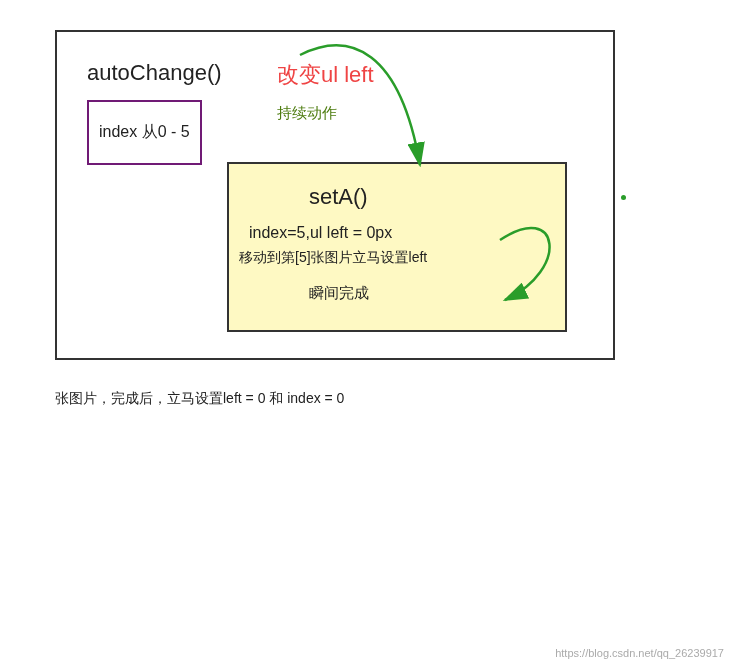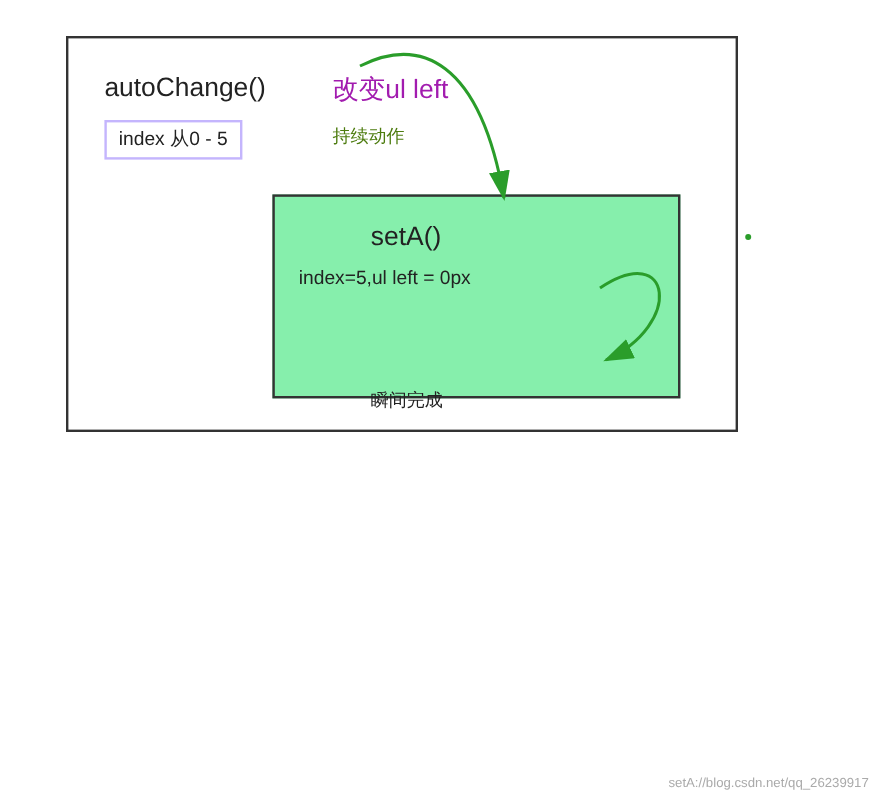--- a/index.html
+++ b/index.html
@@ -32,49 +32,49 @@
       font-size: 22px;
       font-weight: normal;
       color: #222;
     }
 
     .change-ul-label {
       position: absolute;
       top: 28px;
       left: 220px;
       font-size: 22px;
-      color: #a21caf;
+      color: #ef4444;
     }
 
     .index-box {
       position: absolute;
       top: 68px;
       left: 30px;
-      border: 2px solid #c4b5fd;
-      padding: 4px 10px;
+      border: 2px solid #701a75;
+      padding: 20px 10px;
       font-size: 16px;
     }
 
     .continue-action {
       position: absolute;
       top: 72px;
       left: 220px;
       font-size: 15px;
       color: #4d7c0f;
     }
 
     
     .inner-box {
       position: absolute;
       top: 130px;
       left: 170px;
       width: 340px;
       height: 170px;
       border: 2px solid #333;
-      background: #86efac;
+      background: #fef9c3;
     }
 
     .set-a-label {
       position: absolute;
       top: 20px;
       left: 80px;
       font-size: 22px;
     }
 
     .index-eq-label {
@@ -90,21 +90,20 @@
       left: 10px;
       font-size: 14px;
       color: #222;
     }
 
     .instant-label {
       position: absolute;
       top: 120px;
       left: 80px;
       font-size: 15px;
-      margin-top: 40px;
     }
 
     
     .arrows-svg {
       position: absolute;
       top: 0;
       left: 0;
       width: 734px;
       height: 669px;
       pointer-events: none;
@@ -145,30 +144,32 @@
 
 <div class="main-box">
   <span class="auto-change-label">autoChange()</span>
   <span class="change-ul-label">改变ul left</span>
   <div class="index-box">index 从0 - 5</div>
   <span class="continue-action">持续动作</span>
 
   <div class="inner-box">
     <span class="set-a-label">setA()</span>
     <span class="index-eq-label">index=5,ul left = 0px</span>
+    <span class="move-to-label">移动到第[5]张图片立马设置left</span>
     <span class="instant-label">瞬间完成</span>
   </div>
 </div>
 
 <div class="bottom-text">
+  <div>张图片，完成后，立马设置left = 0 和 index = 0</div>
 </div>
 
 <div class="dot"></div>
 
-<div class="watermark">setA://blog.csdn.net/qq_26239917</div>
+<div class="watermark">https://blog.csdn.net/qq_26239917</div>
 
 <svg class="arrows-svg" xmlns="http://www.w3.org/2000/svg">
   <defs>
     <marker id="arrowhead-green" markerWidth="10" markerHeight="7" refX="9" refY="3.5" orient="auto">
       <polygon points="0 0, 10 3.5, 0 7" fill="#2a9d2a"></polygon>
     </marker>
   </defs>
 
   <path d="M 300,55 C 350,30 400,50 420,165" fill="none" stroke="#2a9d2a" stroke-width="2.5" marker-end="url(#arrowhead-green)"></path>
 

